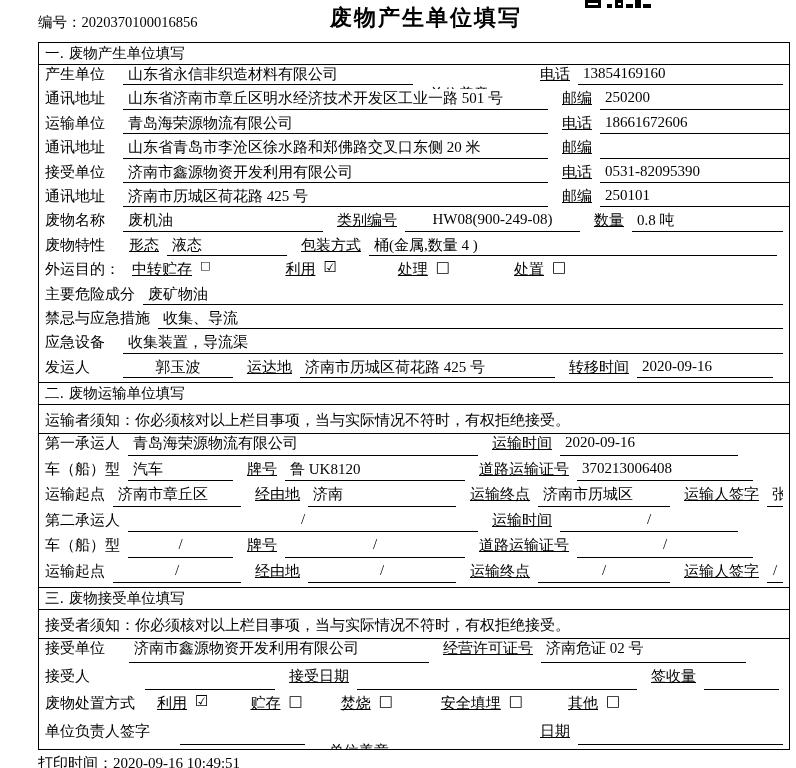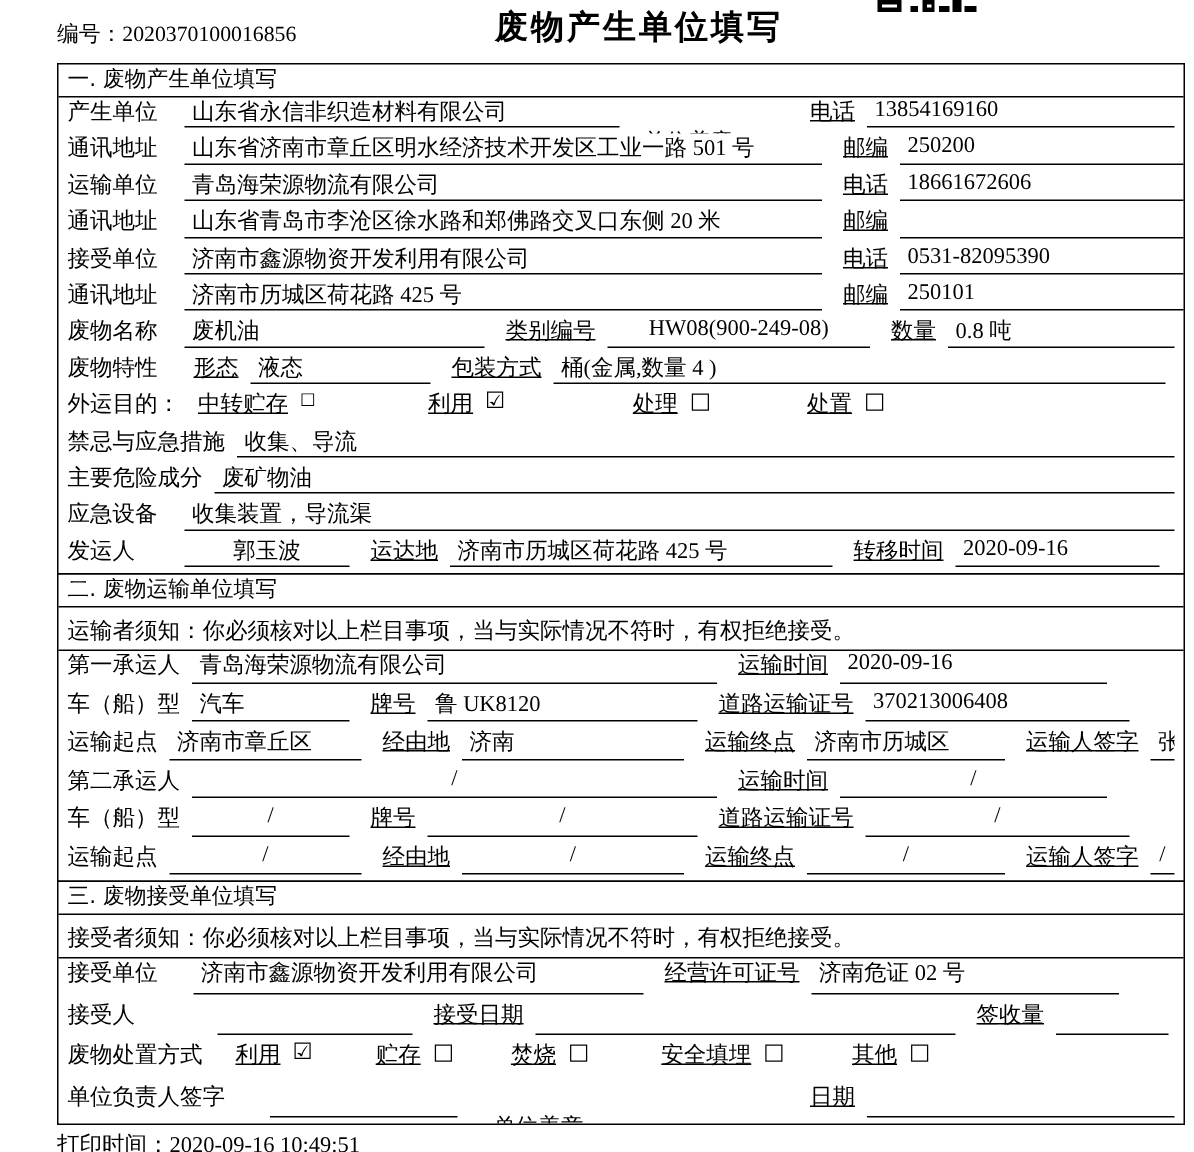--- a/index.html
+++ b/index.html
@@ -129,34 +129,34 @@
       <span class="lbl">包装方式</span>
       <span class="val fx" style="margin-right:6px">桶(金属,数量 4 )</span>
     </div>
 
     <div class="row">
       <span class="lbl">外运目的：</span>
       <span class="lbl" style="margin-left:12px">中转贮存</span>
       <span class="cb cb-sm">□</span>
       <span class="lbl" style="margin-left:75px">利用</span>
       <span class="cb">☑</span>
-      <span class="lbl" style="margin-left:85px">处理</span>
+      <span class="lbl" style="margin-left:61px">处理</span>
       <span class="cb">□</span>
       <span class="lbl" style="margin-left:64px">处置</span>
       <span class="cb">□</span>
+    </div>
+
+    <div class="row">
+      <span class="lbl">主要危险成分</span>
+      <span class="val fx">废矿物油</span>
     </div>
 
     <div class="row">
       <span class="lbl">禁忌与应急措施</span>
       <span class="val fx">收集、导流</span>
-    </div>
-
-    <div class="row">
-      <span class="lbl">主要危险成分</span>
-      <span class="val fx">废矿物油</span>
     </div>
 
     <div class="row">
       <span class="lbl w70">应急设备</span>
       <span class="val fx">收集装置，导流渠</span>
     </div>
 
     <div class="row">
       <span class="lbl w70">发运人</span>
       <span class="val ctr" style="width:110px">郭玉波</span>

